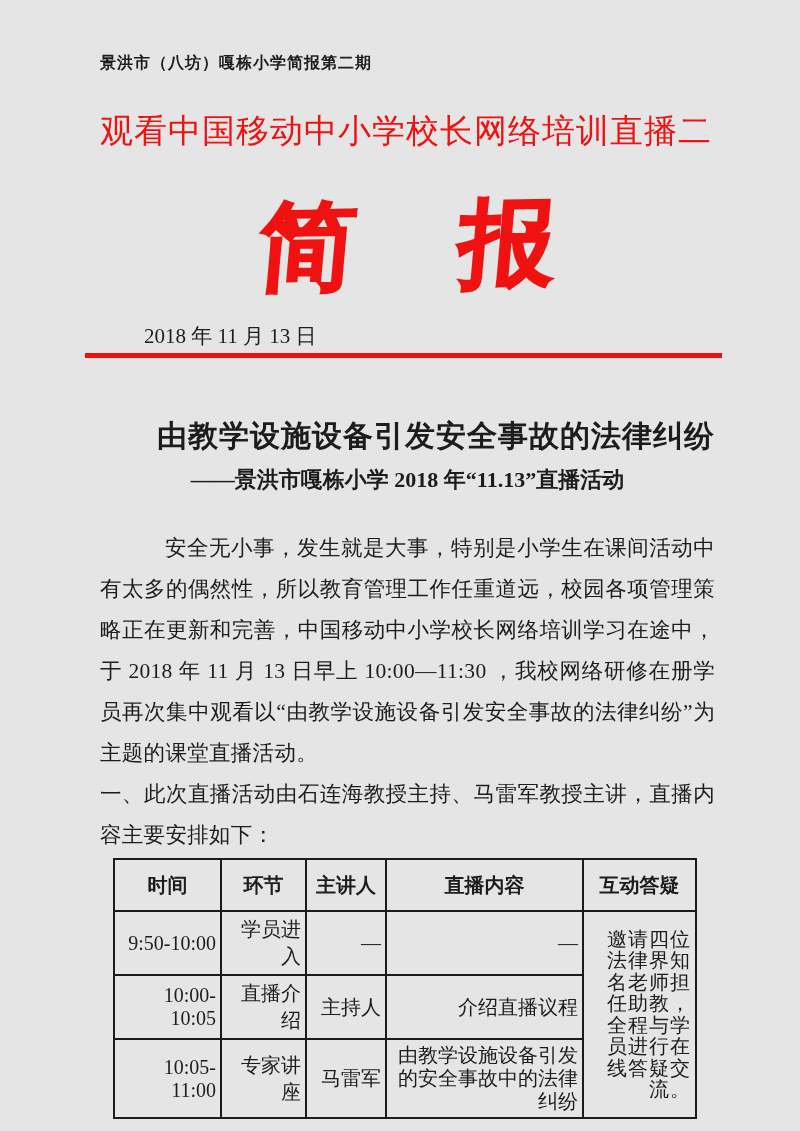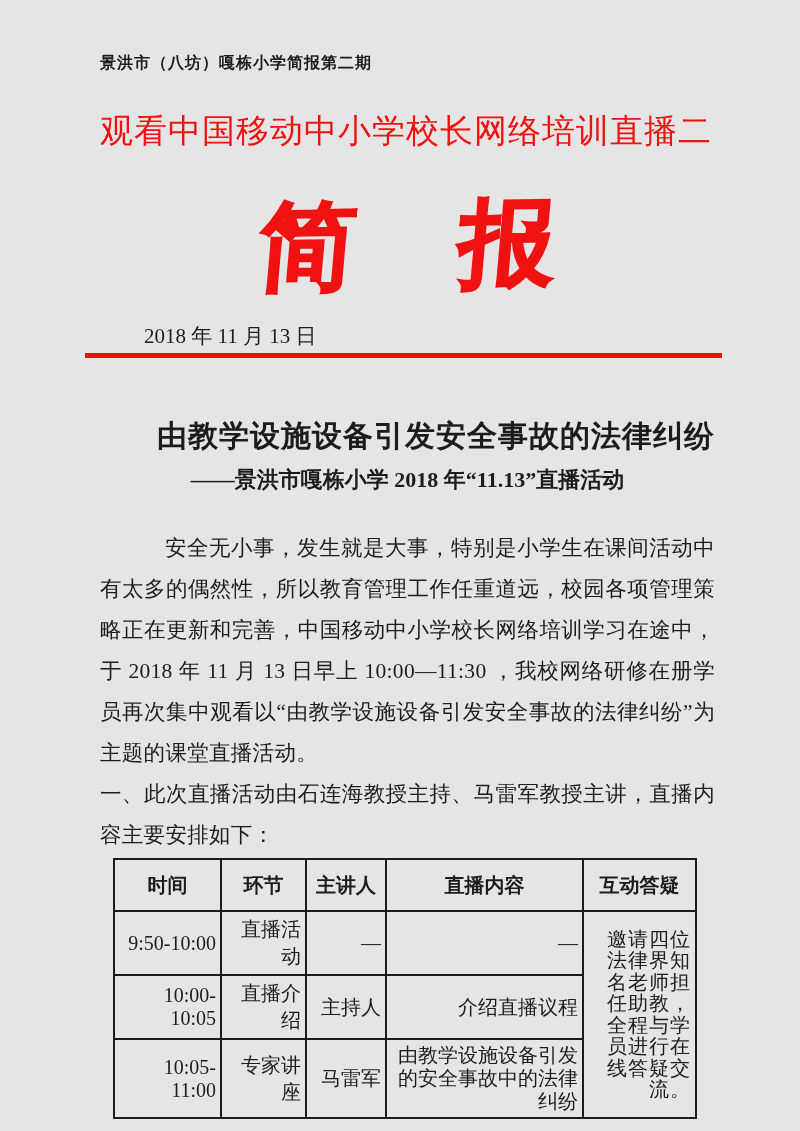--- a/index.html
+++ b/index.html
@@ -129,21 +129,21 @@
         <th>时间</th>
         <th>环节</th>
         <th>主讲人</th>
         <th>直播内容</th>
         <th>互动答疑</th>
       </tr>
     </thead>
     <tbody>
       <tr>
         <td>9:50-10:00</td>
-        <td>直播活动</td>
+        <td>学员进入</td>
         <td>—</td>
         <td>—</td>
         <td class="qa-cell" rowspan="3">邀请四位法律界知名老师担任助教，全程与学员进行在线答疑交流。</td>
       </tr>
       <tr>
         <td>10:00-10:05</td>
         <td>直播介绍</td>
         <td>主持人</td>
         <td>介绍直播议程</td>
       </tr>

